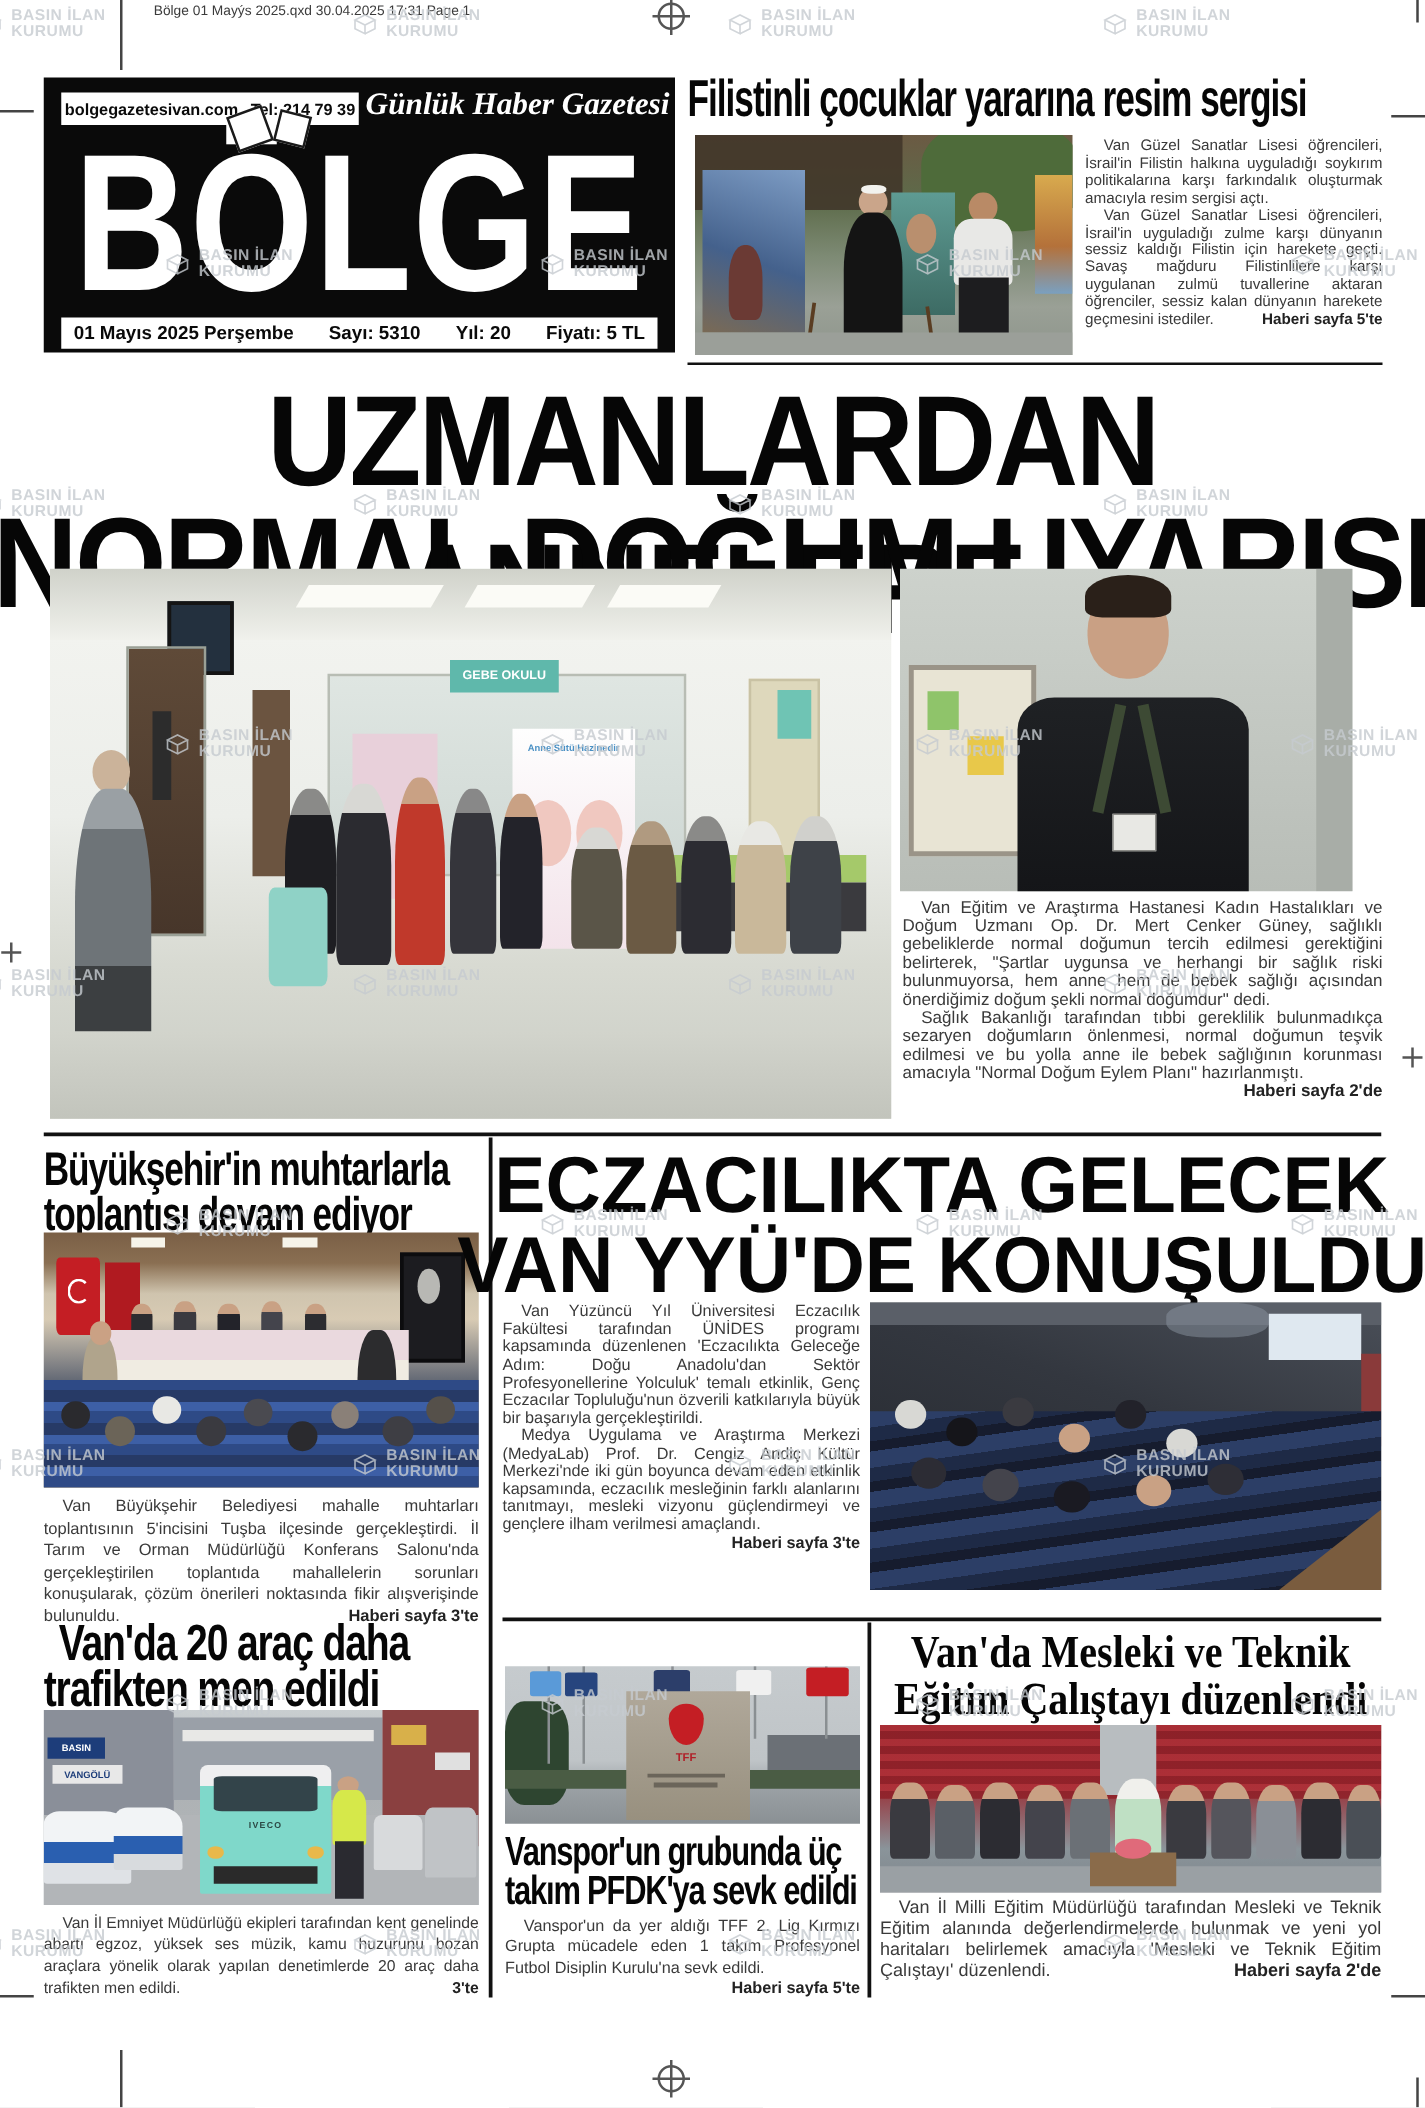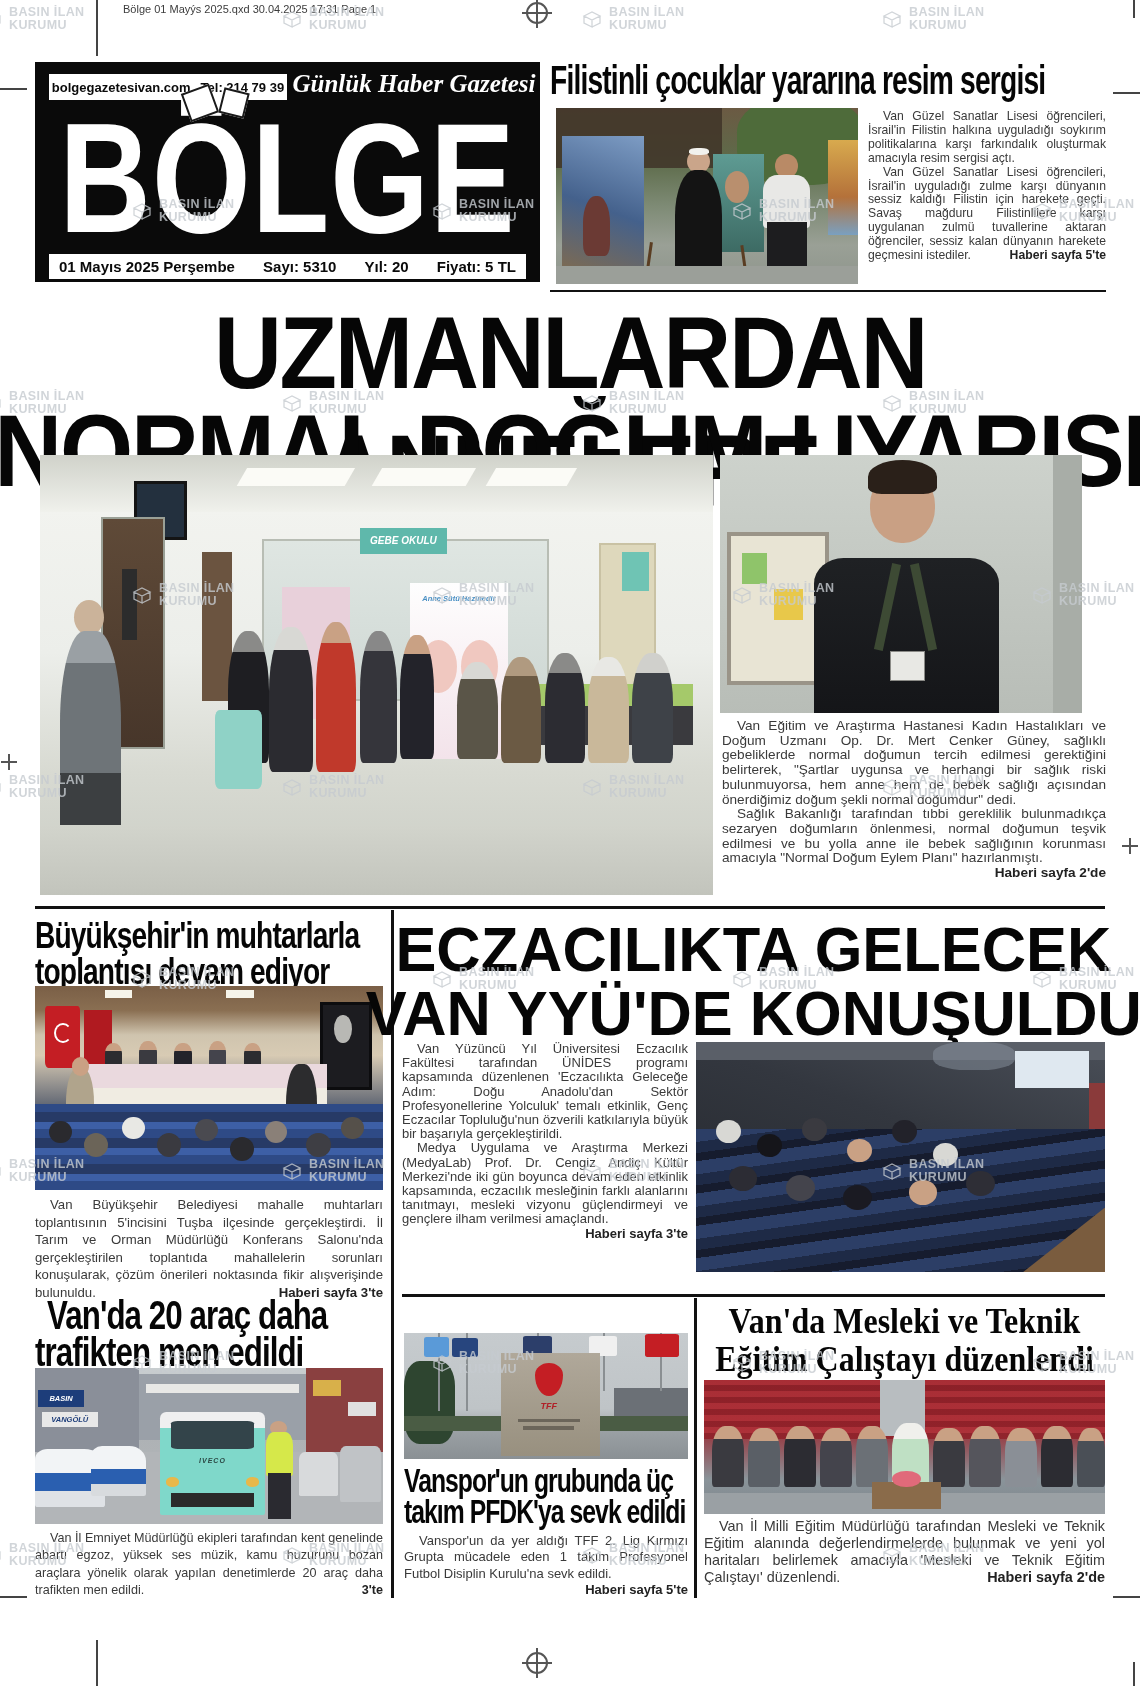--- a/index.html
+++ b/index.html
@@ -1,19 +1,19 @@
 <!DOCTYPE html>
 <html><head>
 <meta charset="utf-8">
 <style>
   html,body{margin:0;padding:0;background:#e9e9e9;}
   .page{position:relative;width:1140px;height:1686px;background:#fff;margin:0 auto;
         font-family:"Liberation Sans",sans-serif;overflow:hidden;}
   .abs{position:absolute;}
-  .ph{position:absolute;overflow:hidden;background:#ddd;font-style:italic;}
+  .ph{position:absolute;overflow:hidden;background:#ddd;}
   .s{position:absolute;}
   p{margin:0;}
   .bodytxt{color:#3a3a3a;text-align:justify;}
   .bodytxt p{text-indent:15px;}
   .pageref{float:right;font-weight:bold;color:#222;margin-left:8px;}
   .hlwrap{position:absolute;white-space:nowrap;}
   .hl{display:inline-block;font-weight:bold;color:#060606;transform-origin:center top;letter-spacing:-1px;}
   .hl.left{transform-origin:left top;}
   
   .masthead{position:absolute;left:35px;top:62px;width:505px;height:220px;background:#0a0a0a;}

